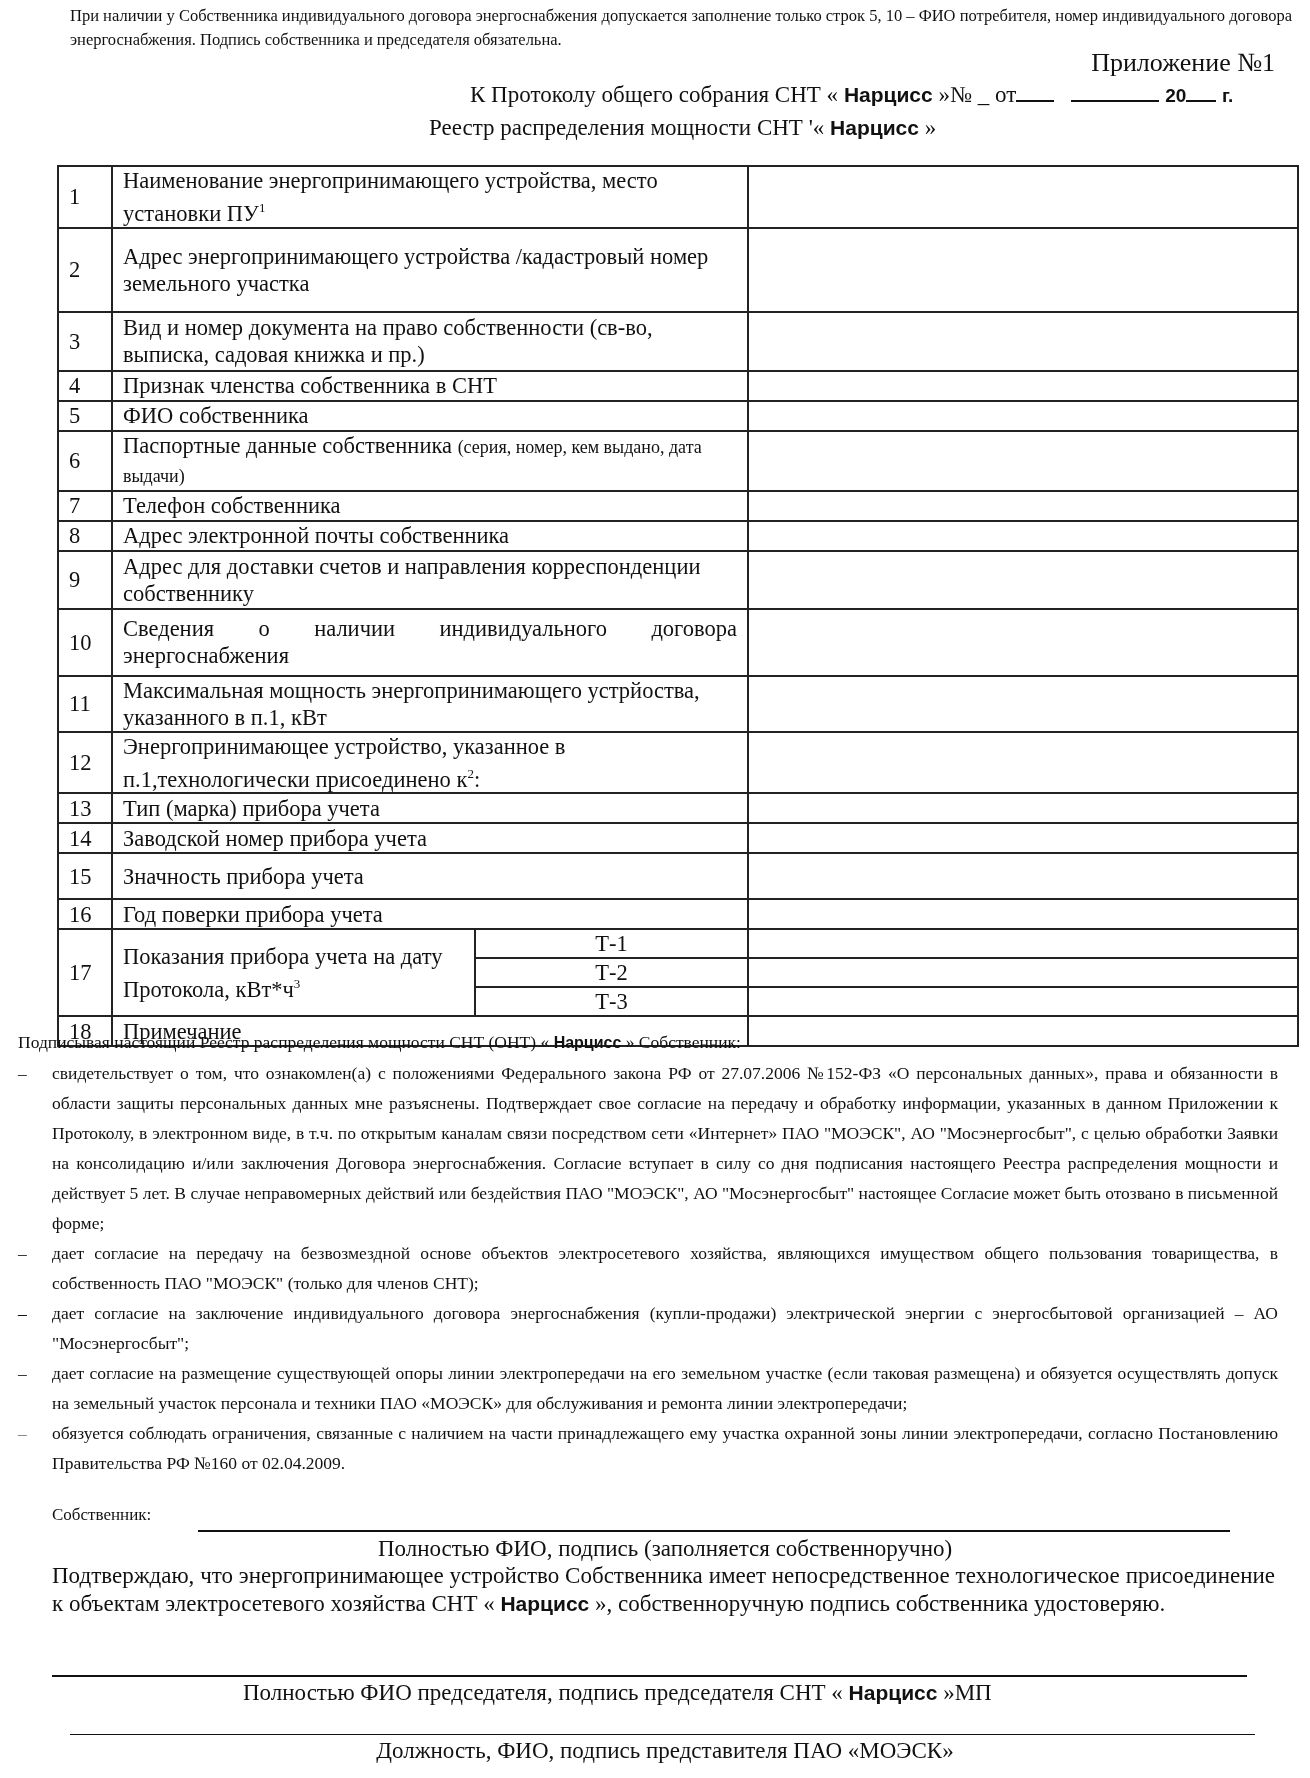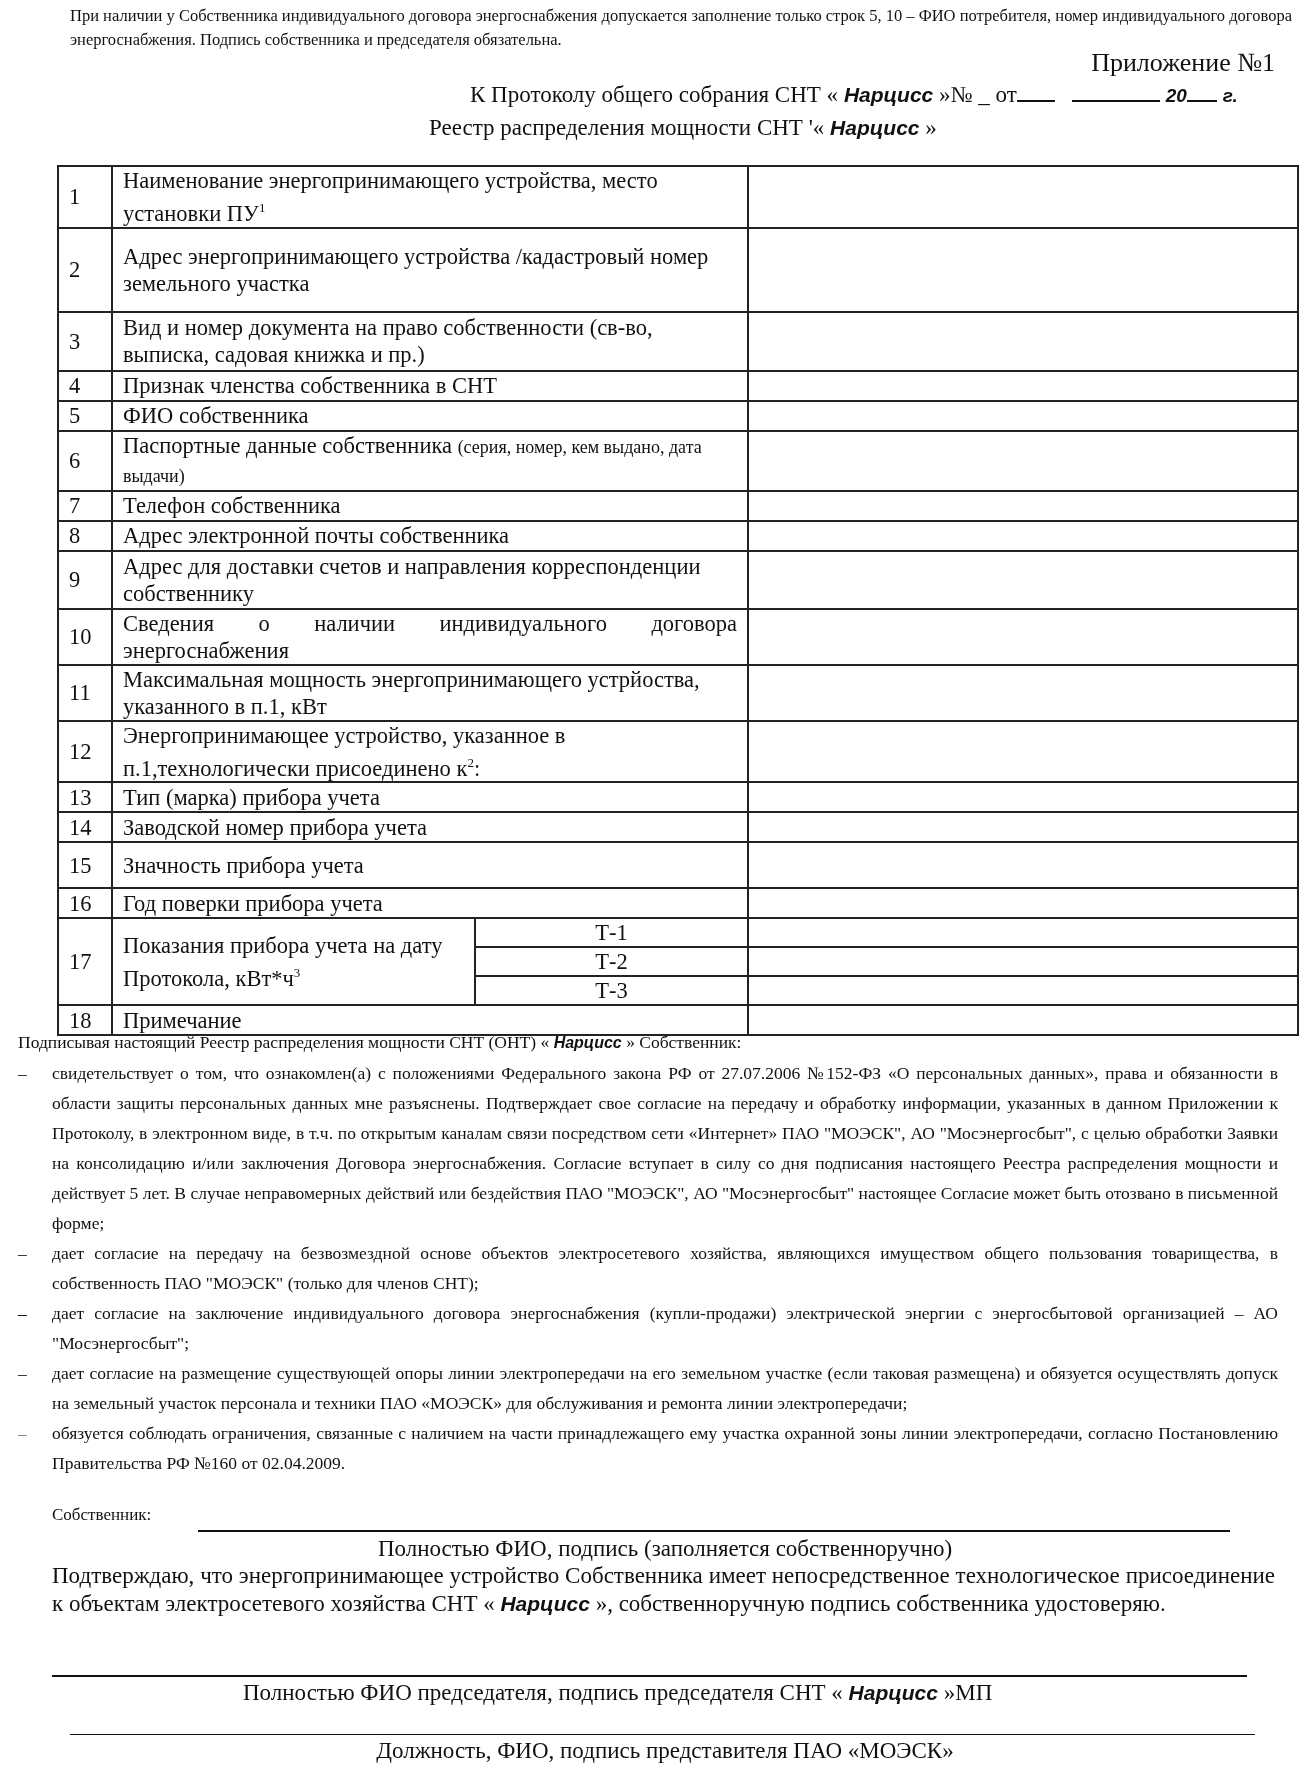--- a/index.html
+++ b/index.html
@@ -1,20 +1,20 @@
 <!DOCTYPE html>
 <html><head>
 <meta charset="utf-8">
 <style>
   html, body { margin: 0; padding: 0; background: #ffffff; }
   body {
     width: 1310px; height: 1778px; position: relative; overflow: hidden;
     font-family: "Liberation Serif", "DejaVu Serif", serif; color: #111;
   }
-  .sans { font-family: "Liberation Sans", "DejaVu Sans", sans-serif; font-weight: bold; font-style: italic; }
+  .sans { font-family: "Liberation Sans", "DejaVu Sans", sans-serif; font-weight: bold; }
   .abs { position: absolute; }
   .note-top { left: 70px; top: 4px; width: 1230px; font-size: 16.5px; line-height: 24px; }
   .appendix { right: 35px; top: 48px; font-size: 26px; }
   .protocol { left: 470px; top: 82px; font-size: 23px; white-space: nowrap; }
   .protocol .blank { display: inline-block; border-bottom: 2px solid #111; height: 18px; vertical-align: baseline; }
   .registry { left: 392px; top: 115px; font-size: 23px; white-space: nowrap; margin-left: 37px; }
   .name-b { font-size: 21px; }
   table.reg {
     position: absolute; left: 57px; top: 165px; width: 1242px;
     border-collapse: collapse; font-size: 22.5px; line-height: 27px;
@@ -98,21 +98,21 @@
   <tr style="height:30px">
     <td class="num">8</td>
     <td class="lbl" colspan="2">Адрес электронной почты собственника</td>
     <td class="val"></td>
   </tr>
   <tr style="height:58px">
     <td class="num">9</td>
     <td class="lbl" colspan="2">Адрес для доставки счетов и направления корреспонденции собственнику</td>
     <td class="val"></td>
   </tr>
-  <tr style="height:56px">
+  <tr style="height:67px">
     <td class="num">10</td>
     <td class="lbl justify" colspan="2">Сведения о наличии индивидуального договора энергоснабжения</td>
     <td class="val"></td>
   </tr>
   <tr style="height:46px">
     <td class="num">11</td>
     <td class="lbl" colspan="2">Максимальная мощность энергопринимающего устрйоства, указанного в п.1, кВт</td>
     <td class="val"></td>
   </tr>
   <tr style="height:58px">

